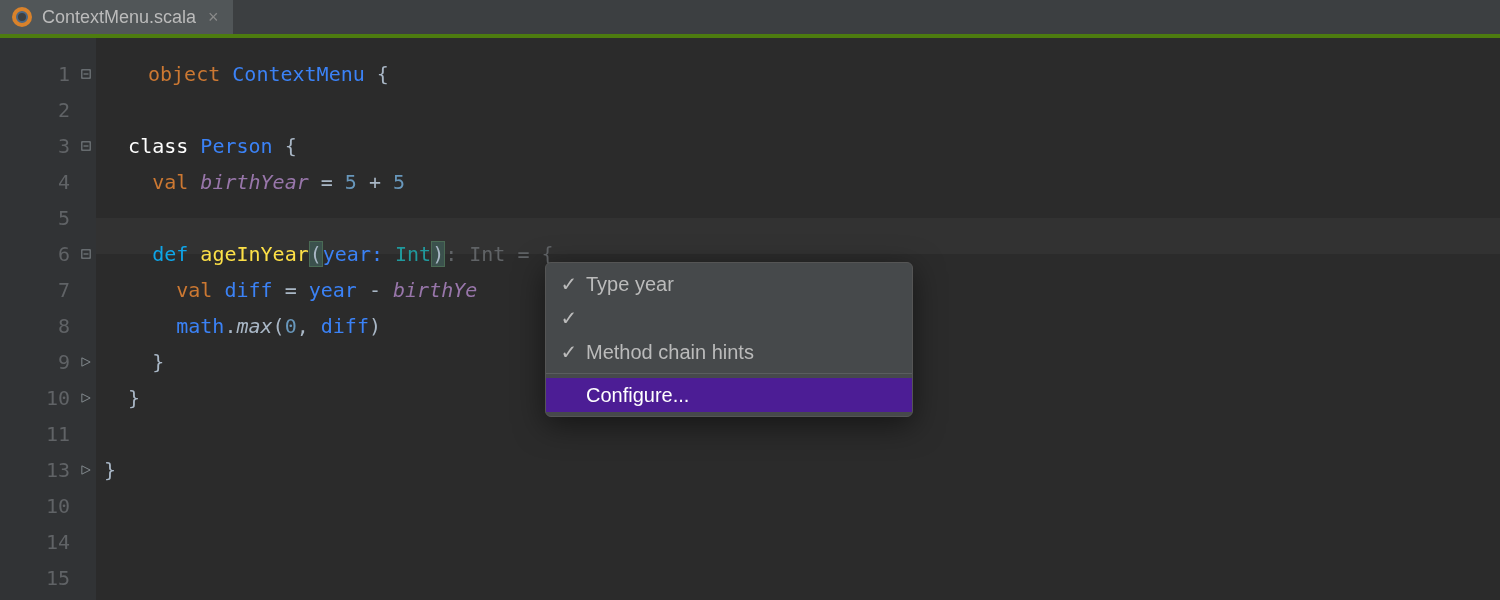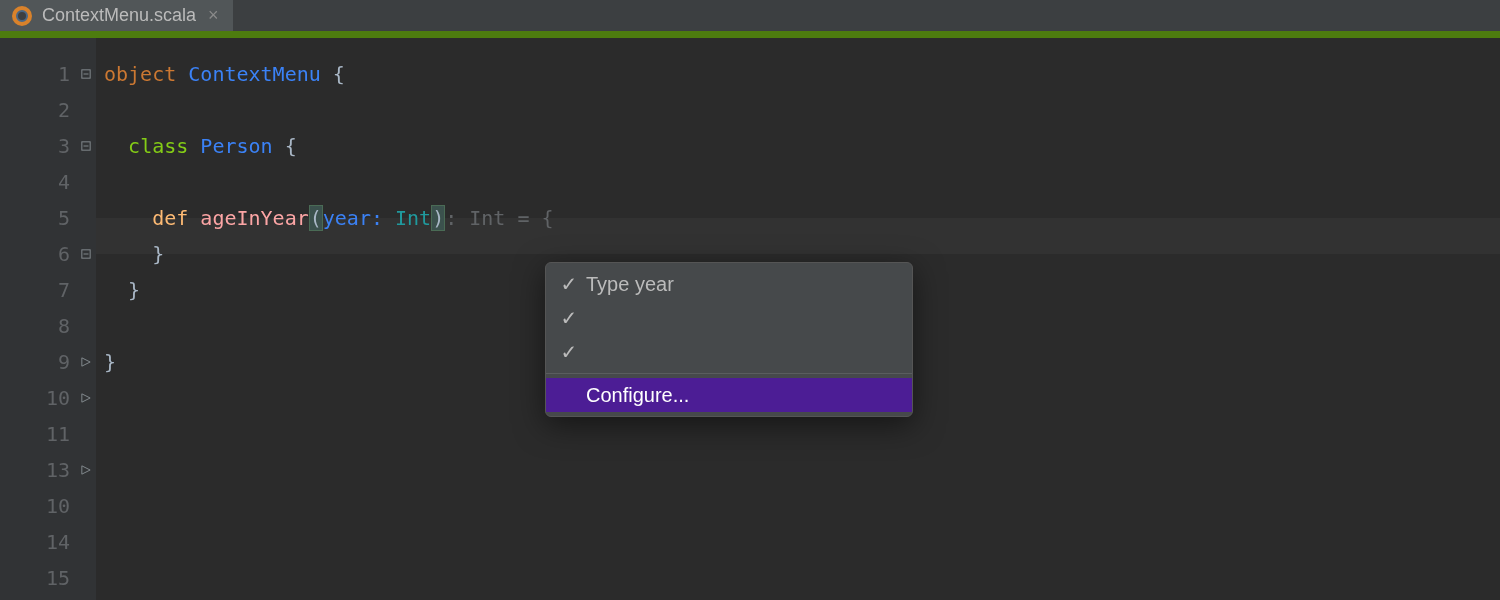--- a/index.html
+++ b/index.html
@@ -10,21 +10,21 @@
       width: 1500px;
       height: 600px;
       overflow: hidden;
       position: relative;
     }
     .tab-bar {
       background: #3c3f41;
       height: 38px;
       display: flex;
       align-items: stretch;
-      border-bottom: 7px solid #4d7c0f;
+      border-bottom: 4px solid #4d7c0f;
     }
     .tab {
       display: flex;
       align-items: center;
       padding: 0 12px;
       background: #515658;
       gap: 10px;
       font-family: -apple-system, 'Segoe UI', sans-serif;
       font-size: 18px;
       color: #bbbbbb;
@@ -103,28 +103,28 @@
       white-space: pre;
     }
     .line-highlight {
       position: absolute;
       left: 0;
       right: 0;
       height: 36px;
       background: #323232;
       z-index: -1;
     }
-    .kw-object { color: #cc7832; }
-    .kw-class { color: #84cc16; }
+    .kw-object { color: #cc7832; margin-left: 44px; }
+    .kw-class { color: #ffffff; }
     .kw-val { color: #cc7832; }
-    .kw-def { color: #fdba74; }
+    .kw-def { color: #0ea5e9; }
     .identifier { color: #3b82f6; }
     .field-italic { color: #9876aa; font-style: italic; }
     .method-italic { color: #a9b7c6; font-style: italic; }
-    .method-def { color: #fca5a5; }
+    .method-def { color: #fde047; }
     .type { color: #20999d; }
     .number { color: #6897bb; }
     .operator { color: #a9b7c6; }
     .brace { color: #a9b7c6; }
     .paren-match { background: #3b514d; border: 1px solid #4a6b55; }
     .hint-dim { color: #606366; }
 
     .context-menu {
       position: absolute;
       top: 262px;
@@ -222,40 +222,44 @@
     <div class="gutter-line"><span>10</span></div>
     <div class="gutter-line"><span>14</span></div>
     <div class="gutter-line"><span>15</span></div>
   </div>
 
   <div class="code-area">
     <div class="line-highlight" id="lh" style="top: 180px;"></div>
     <div class="code-line"><span class="kw-object">object</span> <span class="identifier">ContextMenu</span><span class="brace"> {</span></div>
     <div class="code-line"></div>
     <div class="code-line">  <span class="kw-class">class</span> <span class="identifier">Person</span><span class="brace"> {</span></div>
+    <div class="code-line">    <span class="kw-val">val</span> <span class="field-italic">birthYear</span><span class="operator"> = </span><span class="number">5</span><span class="operator"> + </span><span class="number">5</span></div>
     <div class="code-line"></div>
     <div class="code-line">    <span class="kw-def">def</span> <span class="method-def">ageInYear</span><span class="paren-match">(</span><span class="identifier">year: </span><span class="type">Int</span><span class="paren-match">)</span><span class="hint-dim">: </span><span class="hint-dim">Int</span><span class="hint-dim"> = {</span></div>
+    <div class="code-line">      <span class="kw-val">val</span> <span class="identifier">diff</span><span class="operator"> = </span><span class="identifier">year</span><span class="operator"> - </span><span class="field-italic">birthYe</span></div>
+    <div class="code-line">      <span class="identifier">math</span><span class="operator">.</span><span class="method-italic">max</span><span>(</span><span class="number">0</span><span class="operator">, </span><span class="identifier">diff</span><span>)</span></div>
     <div class="code-line">    <span class="brace">}</span></div>
     <div class="code-line">  <span class="brace">}</span></div>
     <div class="code-line"></div>
     <div class="code-line"><span class="brace">}</span></div>
     <div class="code-line"></div>
     <div class="code-line"></div>
     <div class="code-line"></div>
   </div>
 </div>
 
 <div class="context-menu">
   <div class="menu-item">
     <span class="menu-check">✓</span>
     <span>Type year</span>
   </div>
   <div class="menu-item">
     <span class="menu-check">✓</span>
   </div>
   <div class="menu-item">
     <span class="menu-check">✓</span>
+    <span>Method chain hints</span>
   </div>
   <div class="menu-separator"></div>
   <div class="menu-item selected">
     <span class="menu-label-pad">Configure...</span>
   </div>
 </div>
 
 </body></html>

